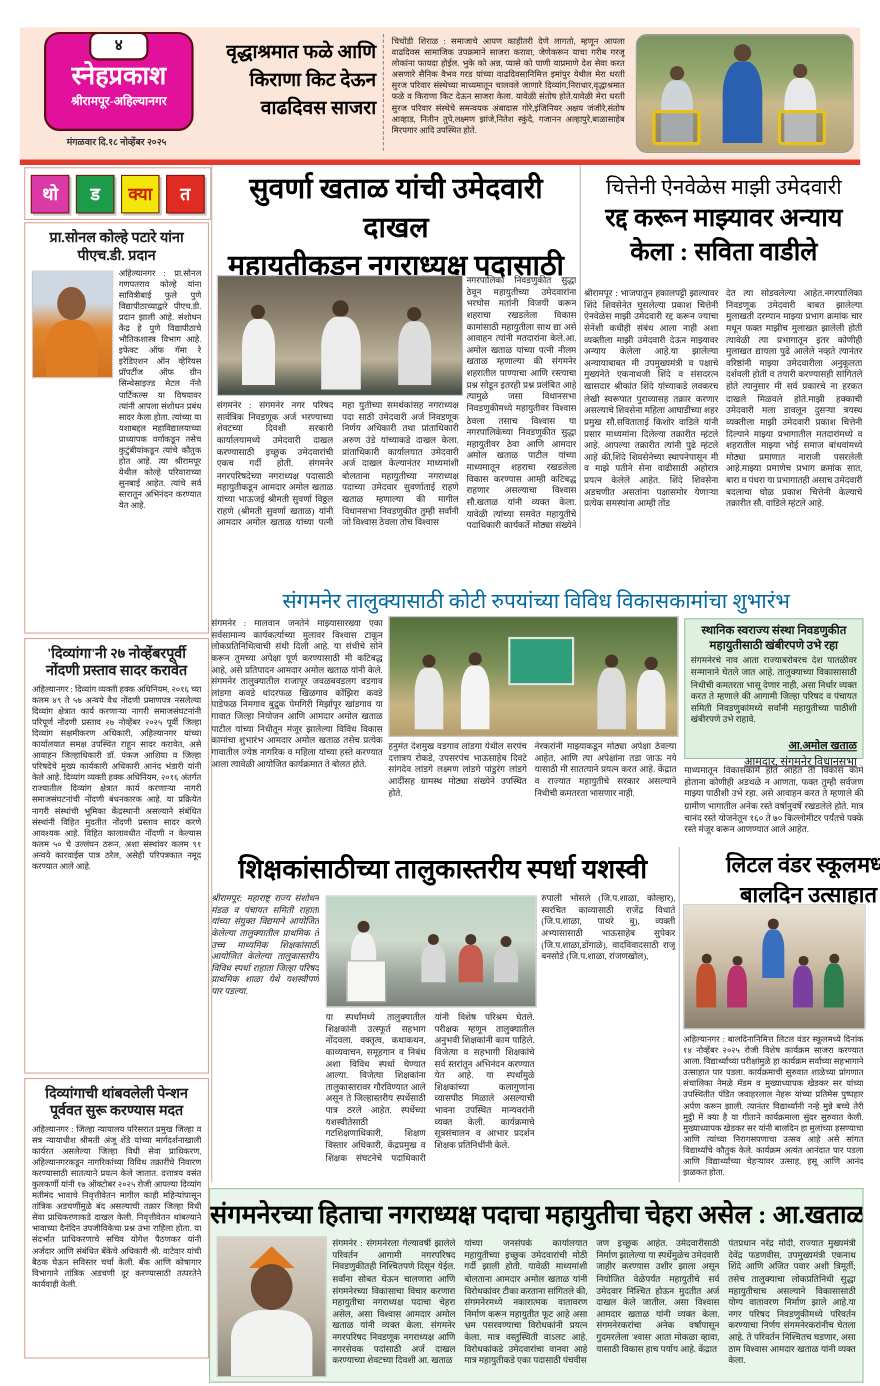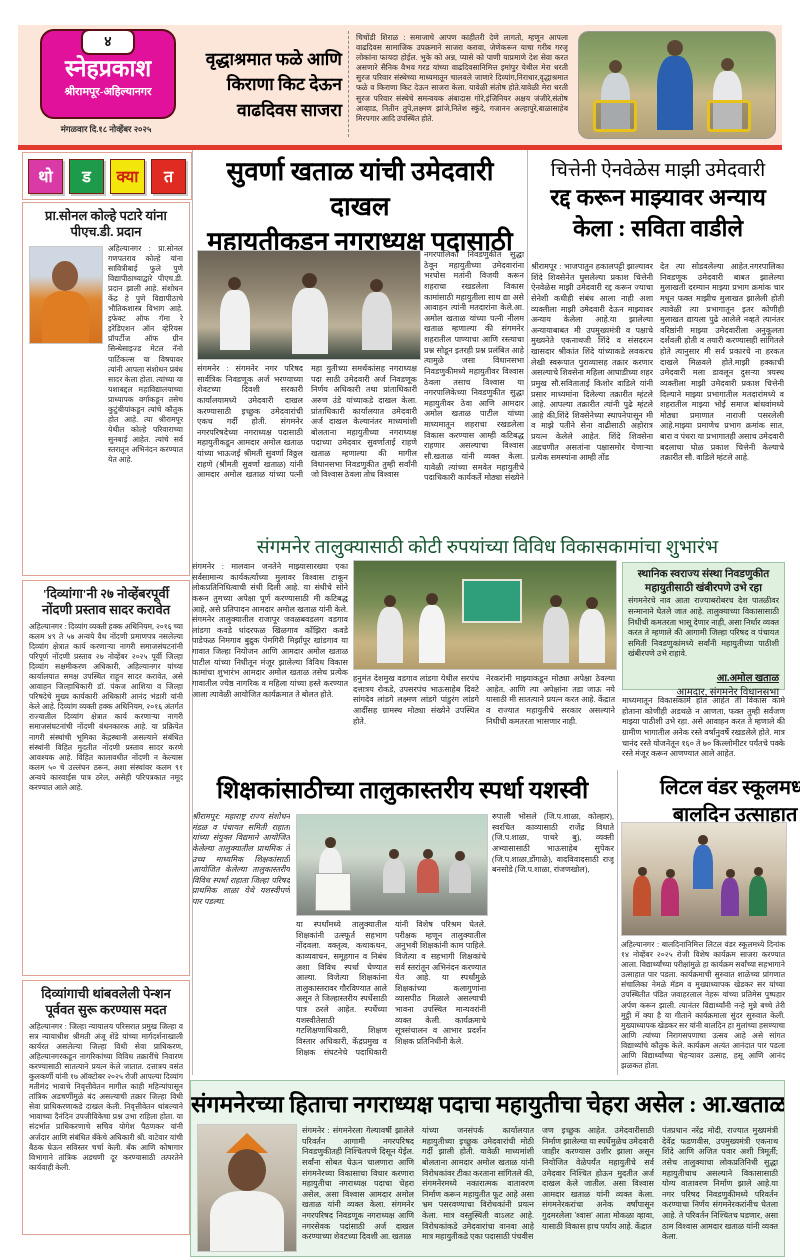--- a/index.html
+++ b/index.html
@@ -14,35 +14,35 @@
   .photo{position:absolute;overflow:hidden;border:1px solid #c8c8c8;}
   .photo .head{position:absolute;border-radius:50%;}
   .photo .torso{position:absolute;border-radius:40% 40% 0 0;}
   
   #topstrip{left:18px;top:25px;width:764px;height:120px;background:#fbe6d9;border-bottom:5px solid #e23b2e;}
   #masthead-box{left:22px;top:4px;width:132px;height:86px;background:#e2119b;border:2px solid #5a0f14;border-radius:14px;text-align:center;color:#fff;}
   #edition-badge{position:absolute;left:39px;top:-2px;width:50px;height:22px;background:#fff;border:2px solid #5a0f14;border-radius:8px;color:#111;font-weight:bold;font-size:14px;line-height:22px;text-align:center;}
   #masthead-title{margin-top:26px;font-size:23px;font-weight:bold;line-height:1.05;}
   #masthead-sub{font-size:11px;font-weight:bold;margin-top:2px;}
   #dateline{left:22px;top:98px;width:132px;text-align:center;font-size:8.5px;font-weight:bold;color:#333;}
-  #top-headline{left:166px;top:10px;width:158px;font-size:17.5px;font-weight:bold;text-align:right;line-height:1.45;color:#000;margin-top:12px;}
+  #top-headline{left:166px;top:10px;width:158px;font-size:17.5px;font-weight:bold;text-align:right;line-height:1.45;color:#000;}
   #top-body{left:338px;top:8px;width:212px;height:104px;}
   #top-photo{left:560px;top:6px;width:196px;height:106px;border-radius:10px;border:1px solid #999;
              background:linear-gradient(180deg,#7d9460 0%,#96a96e 34%,#c9b98a 60%,#b3a179 100%);}
   .trike{position:absolute;bottom:6px;width:38px;height:26px;border:3px solid #e6c21a;border-radius:4px;background:rgba(40,40,40,.25);}
   
   #ticker{left:22px;top:152px;width:168px;height:46px;background:#fff;border:1px solid #e0a393;display:flex;gap:6px;align-items:center;justify-content:center;}
   .tick{width:33px;height:33px;display:flex;align-items:center;justify-content:center;font-weight:bold;font-size:16px;border:1px solid #7a1d12;box-shadow:2px 2px 0 #c9c9c9;}
   
   .leftbox{background:#fff;border:1px solid #e0a393;padding:5px 6px;box-sizing:border-box;}
   .leftbox h3{margin:0 0 3px 0;font-size:13px;line-height:1.25;text-align:center;font-weight:bold;}
   
   #band{left:190px;top:486px;width:595px;height:44px;background:#d5ead7;display:flex;align-items:center;justify-content:center;}
   #band .hl{font-size:23.5px;white-space:nowrap;}
-  #subhead{left:190px;top:533px;width:595px;font-size:19px;text-align:center;color:#14532d;}
+  #subhead{left:190px;top:533px;width:595px;font-size:19px;text-align:center;color:#0369a1;}
   
   #devbox{left:622px;top:562px;width:163px;height:128px;background:#dff0df;border:1px solid #9cc4a4;padding:4px 5px;box-sizing:border-box;}
   #devbox .t{font-size:10.5px;font-weight:bold;text-align:center;line-height:1.3;margin-bottom:2px;}
   #devbox .sg{font-size:10px;font-weight:bold;text-align:right;text-decoration:underline;}
   
   #bottombox{left:190px;top:1080px;width:595px;height:177px;background:#e9f4ea;border:1px solid #9cc4a4;box-sizing:border-box;}
 </style>
 </head>
 <body>
 

